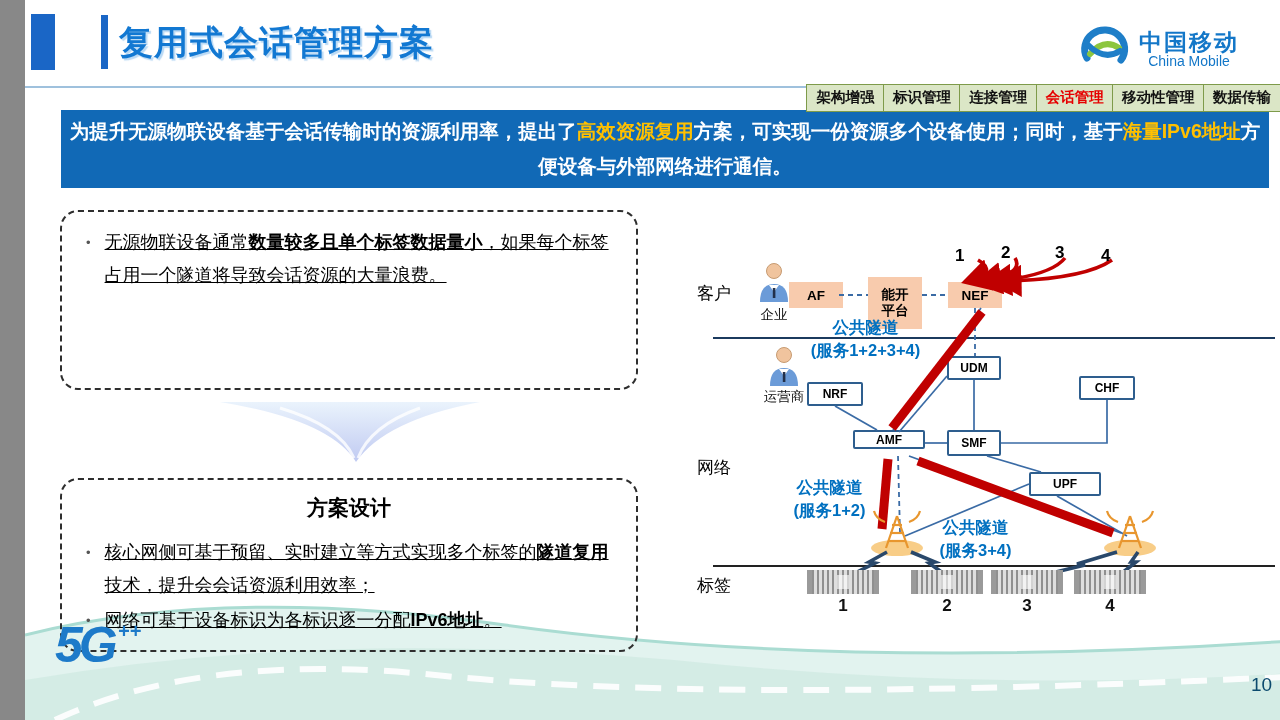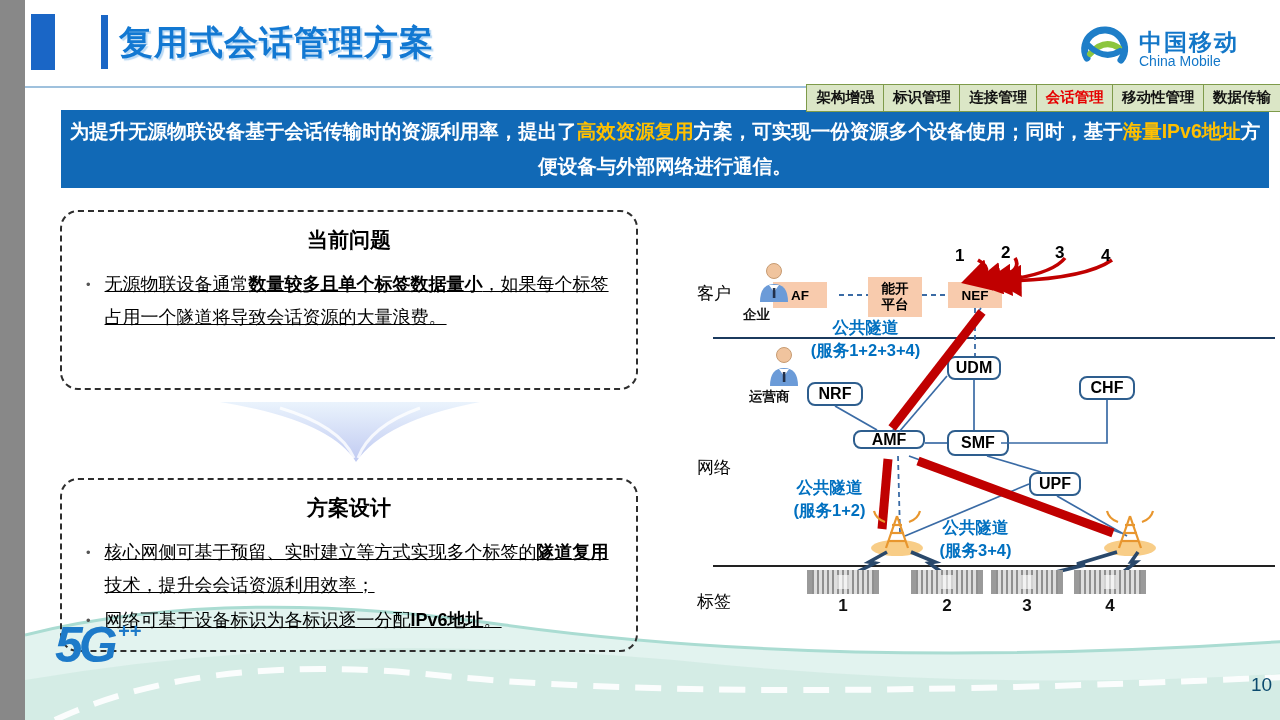--- a/index.html
+++ b/index.html
@@ -5,21 +5,21 @@
   html,body{margin:0;padding:0;background:#888;}
   .slide{position:relative;width:1280px;height:720px;background:#ffffff;overflow:hidden;
          font-family:"Liberation Sans","DejaVu Sans",sans-serif;color:#111;margin-left:25px;}
   
   .accent-square{position:absolute;left:6px;top:14px;width:24px;height:56px;background:#1a66c6;}
   .accent-bar{position:absolute;left:76px;top:15px;width:7px;height:54px;background:#1a66c6;}
   .page-title{position:absolute;left:94px;top:20px;font-size:34px;font-weight:bold;color:#1278d2;
               letter-spacing:1px;text-shadow:2px 2px 1px rgba(130,185,235,.55);}
   .header-divider{position:absolute;left:0;top:86px;width:1280px;height:2px;background:#9fc1dd;}
   .logo{position:absolute;left:1052px;top:24px;display:flex;align-items:center;gap:8px;}
-  .logo-text{display:flex;flex-direction:column;line-height:1.05;}
+  .logo-text{display:flex;flex-direction:column;line-height:1.05;align-items:center;}
   .logo-zh{font-size:23px;font-weight:bold;color:#1377c8;letter-spacing:2px;}
   .logo-en{font-size:14px;color:#1377c8;}
   
   .tabs{position:absolute;right:24px;top:84px;display:flex;z-index:3;}
   .tab{background:#dbe6c6;border:1.6px solid #7e9b4a;margin-left:-1.6px;padding:3px 9px 4px;
        font-size:14.5px;font-weight:600;color:#111;white-space:nowrap;cursor:pointer;}
   .tab.active{color:#e60000;font-weight:bold;}
   
   .banner{position:absolute;left:36px;top:110px;width:1208px;height:78px;background:#1169b6;
           color:#fff;font-size:19.5px;font-weight:bold;line-height:35px;text-align:center;
@@ -33,25 +33,25 @@
   .box-title{text-align:center;font-size:21px;font-weight:bold;margin-top:14px;color:#000;}
   .bullet-row{display:flex;margin:14px 20px 0 24px;}
   .bullet-row .dot{color:#555;font-size:13px;margin:9px 14px 0 0;}
   .bullet-row p{margin:0;font-size:18px;line-height:33px;color:#000;text-decoration:underline;}
   .bullet-row b{font-weight:bold;}
   .funnel{position:absolute;left:195px;top:396px;z-index:1;}
   
   .diagram{position:absolute;left:660px;top:230px;width:600px;height:400px;z-index:2;}
   .diagram-lines{position:absolute;left:0;top:0;z-index:4;pointer-events:none;}
   .row-label{position:absolute;font-size:17px;font-weight:normal;color:#000;z-index:6;}
-  .caption{position:absolute;font-size:13.5px;font-weight:bold;text-align:left;z-index:6;}
+  .caption{position:absolute;font-size:13.5px;font-weight:normal;text-align:center;z-index:6;}
   .node{position:absolute;display:flex;align-items:center;justify-content:center;text-align:center;
         font-weight:bold;z-index:3;box-sizing:border-box;}
   .node-orange{background:#f8cbad;font-size:13.5px;color:#000;}
-  .node-white{background:#fff;border:2.5px solid #2e5e8e;font-size:16px;color:#000;border-radius:8px;}
+  .node-white{background:#fff;border:2.5px solid #2e5e8e;font-size:12px;color:#000;border-radius:2px;}
   .svc-num{position:absolute;font-size:17px;font-weight:bold;color:#000;z-index:6;}
   .tunnel{position:absolute;width:145px;text-align:center;color:#0070c0;font-size:16.5px;
           font-weight:bold;line-height:23px;z-index:6;}
   .persvg{position:absolute;z-index:5;}
   .tag{position:absolute;width:72px;height:24px;top:340px;z-index:5;
        background:repeating-linear-gradient(90deg,#8f8f8f 0 2px,#dedede 2px 5px);
        border-left:5px solid #9a9a9a;border-right:5px solid #9a9a9a;box-sizing:border-box;}
   .tag::after{content:"";position:absolute;left:50%;top:50%;width:12px;height:14px;
               transform:translate(-50%,-50%);background:rgba(255,255,255,.6);}
   .tag-num{position:absolute;width:72px;top:366px;text-align:center;font-size:17px;font-weight:bold;z-index:6;}
@@ -96,21 +96,20 @@
     <div class="tab">标识管理</div>
     <div class="tab">连接管理</div>
     <div class="tab active">会话管理</div>
     <div class="tab">移动性管理</div>
     <div class="tab">数据传输</div>
   </div>
 
   <div class="banner"><span>为提升无源物联设备基于会话传输时的资源利用率，提出了</span><span class="hl">高效资源复用</span><span>方案，可实现一份资源多个设备使用；同时，基于</span><span class="hl">海量IPv6地址</span><span>方便设备与外部网络进行通信。</span></div>
 
   <div class="dashed-box box-problem">
-    <div class="box-title">当前问题</div>
     <div class="bullet-row">
       <span class="dot">•</span>
       <p><span>无源物联设备通常</span><b>数量较多且单个标签数据量小</b><span>，如果每个标签占用一个隧道将导致会话资源的大量浪费。</span></p>
     </div>
   </div>
 
   <svg class="funnel" width="260" height="76" viewBox="0 0 260 76">
     <defs>
       <linearGradient id="fg" x1="0" y1="0" x2="0" y2="1">
         <stop offset="0" stop-color="#e8f2fc"></stop>
@@ -206,56 +205,56 @@
       <g stroke="#29486b" stroke-width="3.6" fill="none">
         <path d="M202 322 L184 332 L190 333 L164 346"></path>
         <path d="M226 322 L250 332 L244 333 L262 346"></path>
         <path d="M432 322 L392 334 L400 335 L350 347"></path>
         <path d="M453 322 L446 332 L451 332 L432 347"></path>
       </g>
     </svg>
 
     <div class="row-label" style="left:12px;top:52px">客户</div>
     <div class="row-label" style="left:12px;top:226px">网络</div>
-    <div class="row-label" style="left:12px;top:360px">标签</div>
+    <div class="row-label" style="left:12px;top:344px">标签</div>
 
     <svg class="persvg" style="left:72px;top:32px" width="34" height="42" viewBox="0 0 34 42">
       <circle cx="17" cy="9" r="7.5" fill="#f0c49e" stroke="#c79b72"></circle>
       <path d="M3 40 Q3 22 17 22 Q31 22 31 40 Z" fill="#6b9bd8"></path>
       <path d="M12 23 L17 30 L22 23 Z" fill="#ffffff"></path>
       <rect x="15.8" y="26" width="2.6" height="10" fill="#22304a"></rect>
     </svg>
     <div class="caption" style="left:58px;top:76px;width:62px">企业</div>
 
     <svg class="persvg" style="left:82px;top:116px" width="34" height="42" viewBox="0 0 34 42">
       <circle cx="17" cy="9" r="7.5" fill="#f0c49e" stroke="#c79b72"></circle>
       <path d="M3 40 Q3 22 17 22 Q31 22 31 40 Z" fill="#6b9bd8"></path>
       <path d="M12 23 L17 30 L22 23 Z" fill="#ffffff"></path>
       <rect x="15.8" y="26" width="2.6" height="10" fill="#22304a"></rect>
     </svg>
     <div class="caption" style="left:64px;top:158px;width:70px">运营商</div>
 
-    <div class="node node-orange" style="left:88px;top:52px;width:54px;height:26px">AF</div>
-    <div class="node node-orange" style="left:183px;top:47px;width:54px;height:40px;flex-direction:column;line-height:16px">
+    <div class="node node-orange" style="left:104px;top:52px;width:54px;height:26px">AF</div>
+    <div class="node node-orange" style="left:183px;top:47px;width:54px;height:52px;flex-direction:column;line-height:16px">
       <span>能开</span>
       <span>平台</span>
     </div>
     <div class="node node-orange" style="left:263px;top:52px;width:54px;height:26px">NEF</div>
 
     <div class="svc-num" style="left:270px;top:16px">1</div>
     <div class="svc-num" style="left:316px;top:13px">2</div>
     <div class="svc-num" style="left:370px;top:13px">3</div>
     <div class="svc-num" style="left:416px;top:16px">4</div>
 
     <div class="node node-white" style="left:262px;top:126px;width:54px;height:24px">UDM</div>
     <div class="node node-white" style="left:122px;top:152px;width:56px;height:24px">NRF</div>
     <div class="node node-white" style="left:394px;top:146px;width:56px;height:24px">CHF</div>
     <div class="node node-white" style="left:168px;top:200px;width:72px;height:19px">AMF</div>
-    <div class="node node-white" style="left:262px;top:200px;width:62px;height:26px">SMF</div>
-    <div class="node node-white" style="left:344px;top:242px;width:52px;height:24px">UPF</div>
+    <div class="node node-white" style="left:262px;top:200px;width:54px;height:26px">SMF</div>
+    <div class="node node-white" style="left:344px;top:242px;width:72px;height:24px">UPF</div>
 
     <div class="tunnel" style="left:108px;top:86px">
       <div>公共隧道</div>
       <div>(服务1+2+3+4)</div>
     </div>
     <div class="tunnel" style="left:72px;top:246px">
       <div>公共隧道</div>
       <div>(服务1+2)</div>
     </div>
     <div class="tunnel" style="left:218px;top:286px">

